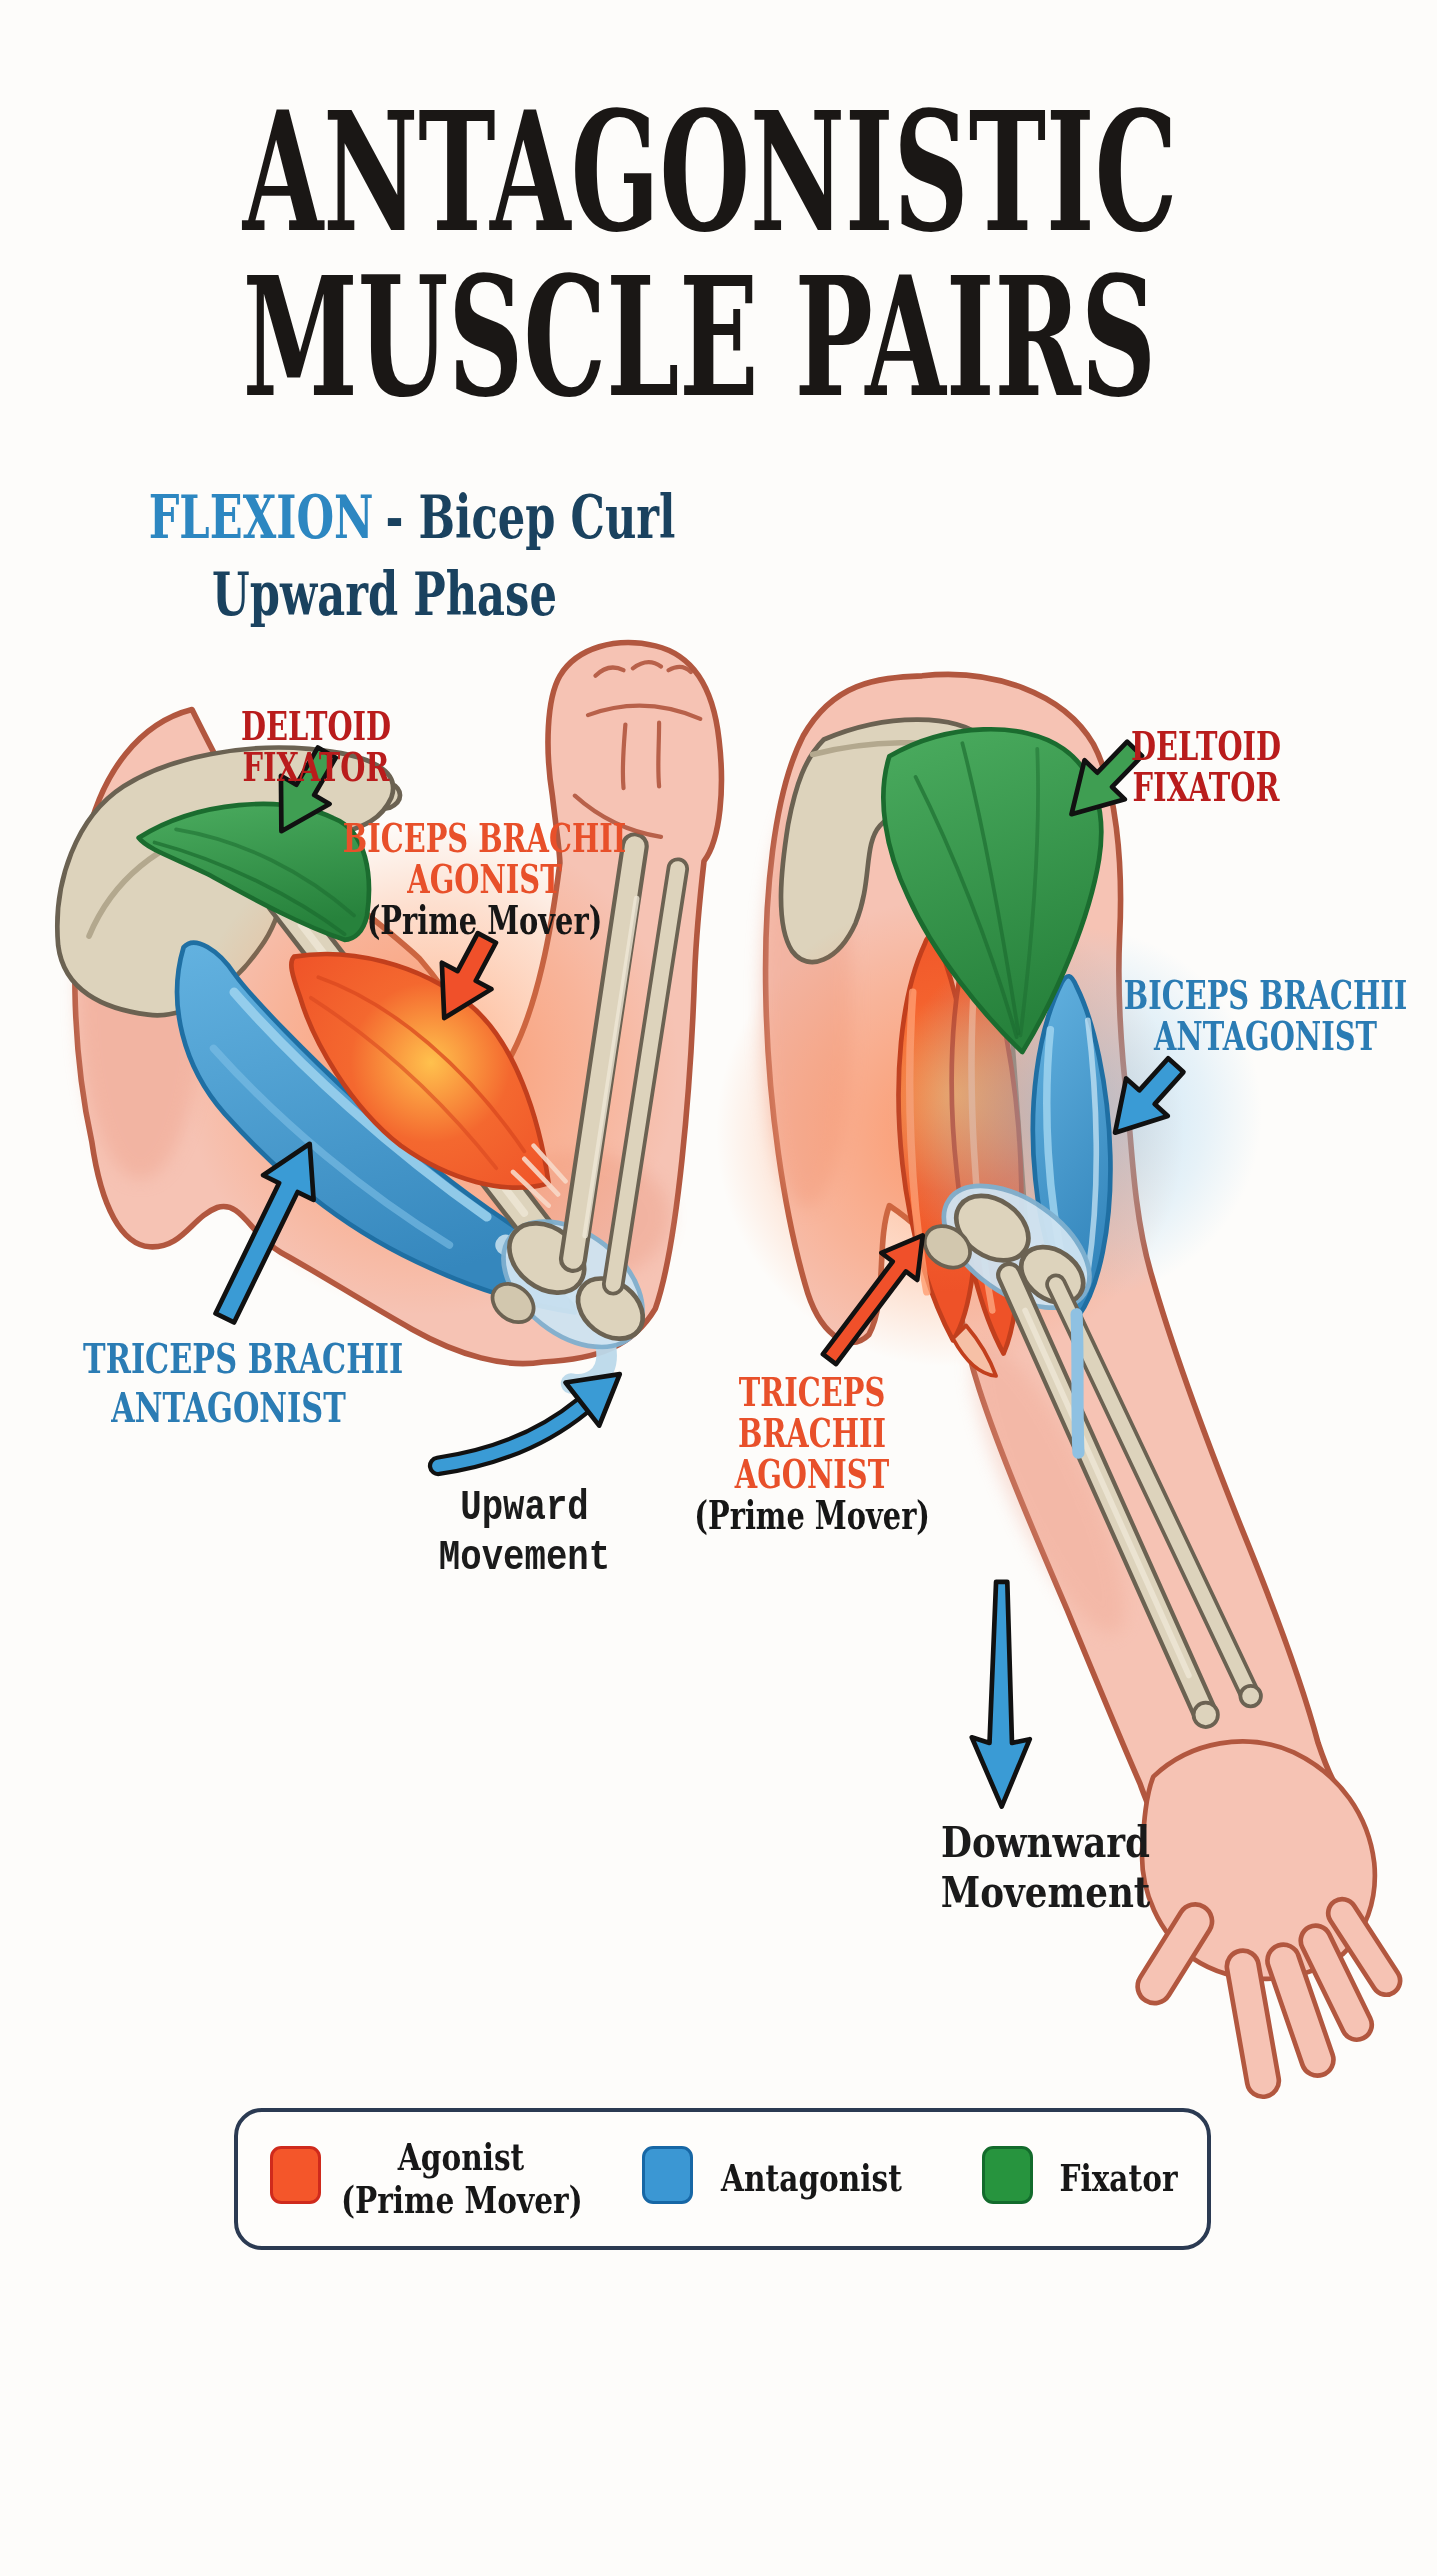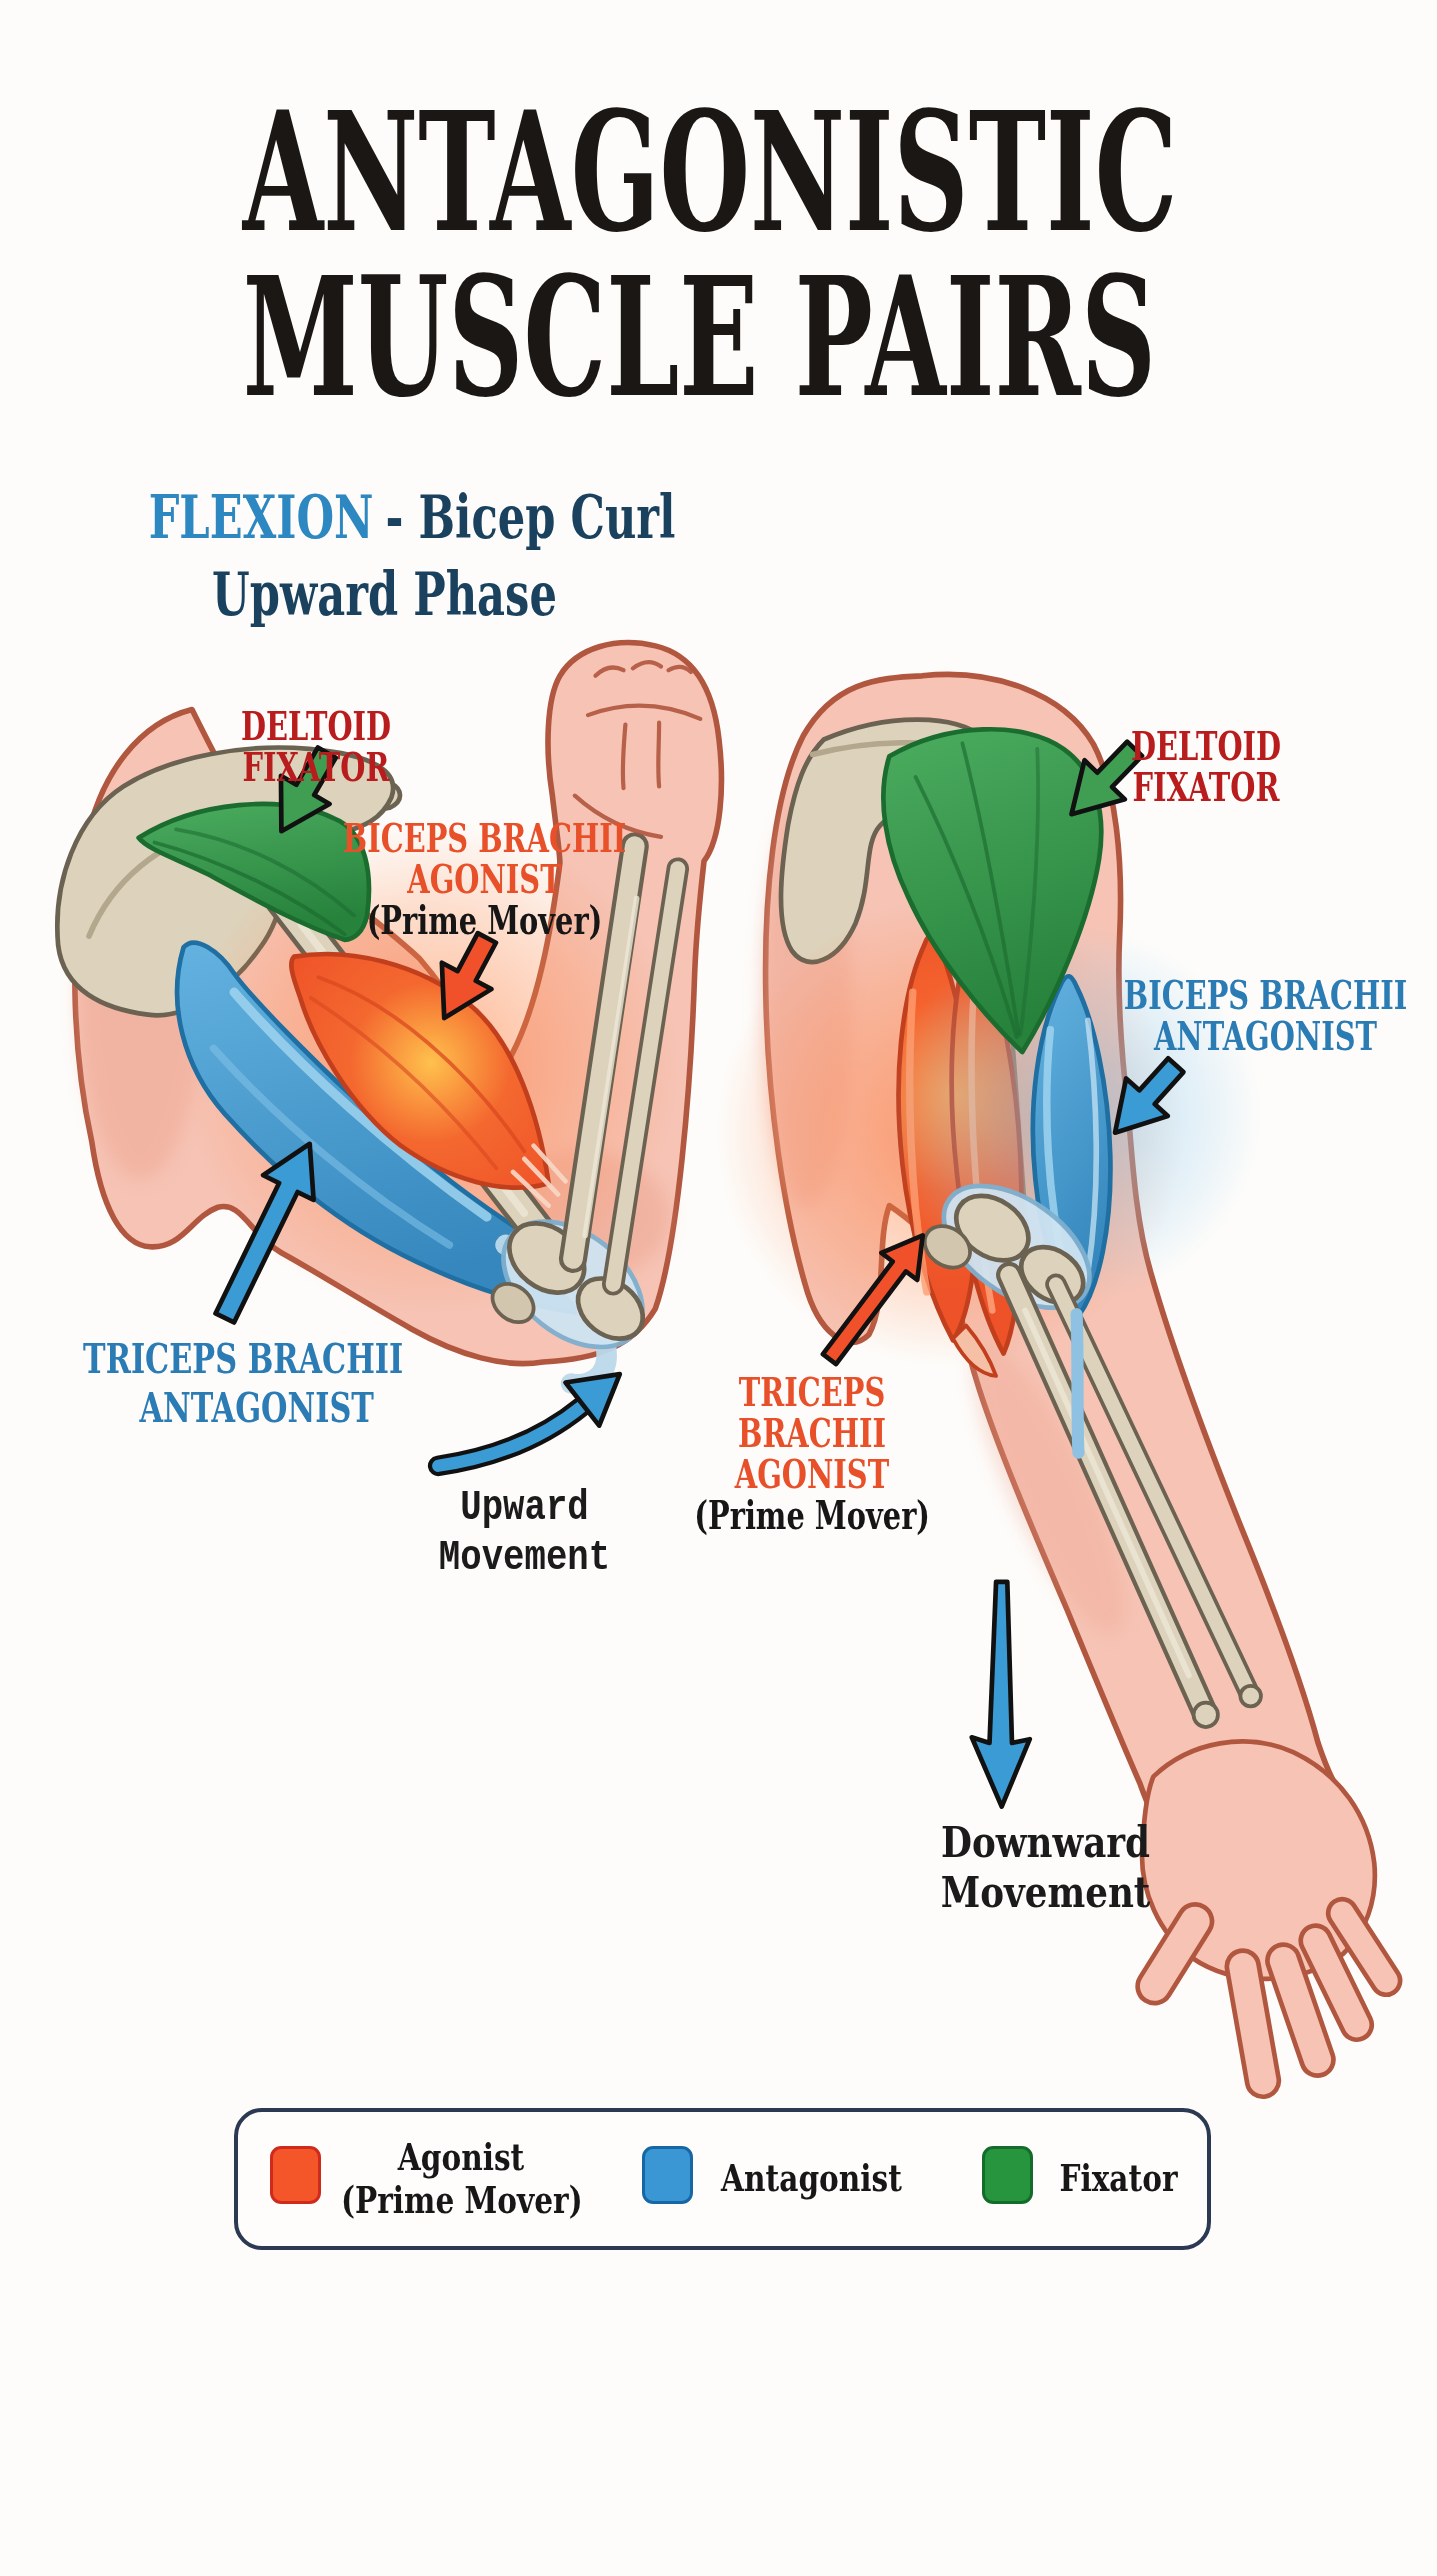--- a/index.html
+++ b/index.html
@@ -281,21 +281,21 @@
     <span class="l">DELTOID</span>
     <span class="l">FIXATOR</span>
   </div>
 
   <div class="lbl orange" style="left:288px; top:818px; width:393px;">
     <span class="l">BICEPS BRACHII</span>
     <span class="l">AGONIST</span>
     <span class="l note">(Prime Mover)</span>
   </div>
 
-  <div class="lbl blue big" style="left:32px; top:1335px; width:393px;text-align:right;">
+  <div class="lbl blue big" style="left:32px; top:1335px; width:393px;">
     <span class="l">TRICEPS BRACHII</span>
     <span class="l">ANTAGONIST</span>
   </div>
 
   <div class="lbl black" style="left:384px; top:1483px; width:281px;font-family:Liberation Mono, monospace;">
     <span class="l">Upward</span>
     <span class="l">Movement</span>
   </div>
 
   <div class="lbl green" style="left:1056px; top:681px; width:300px;">

